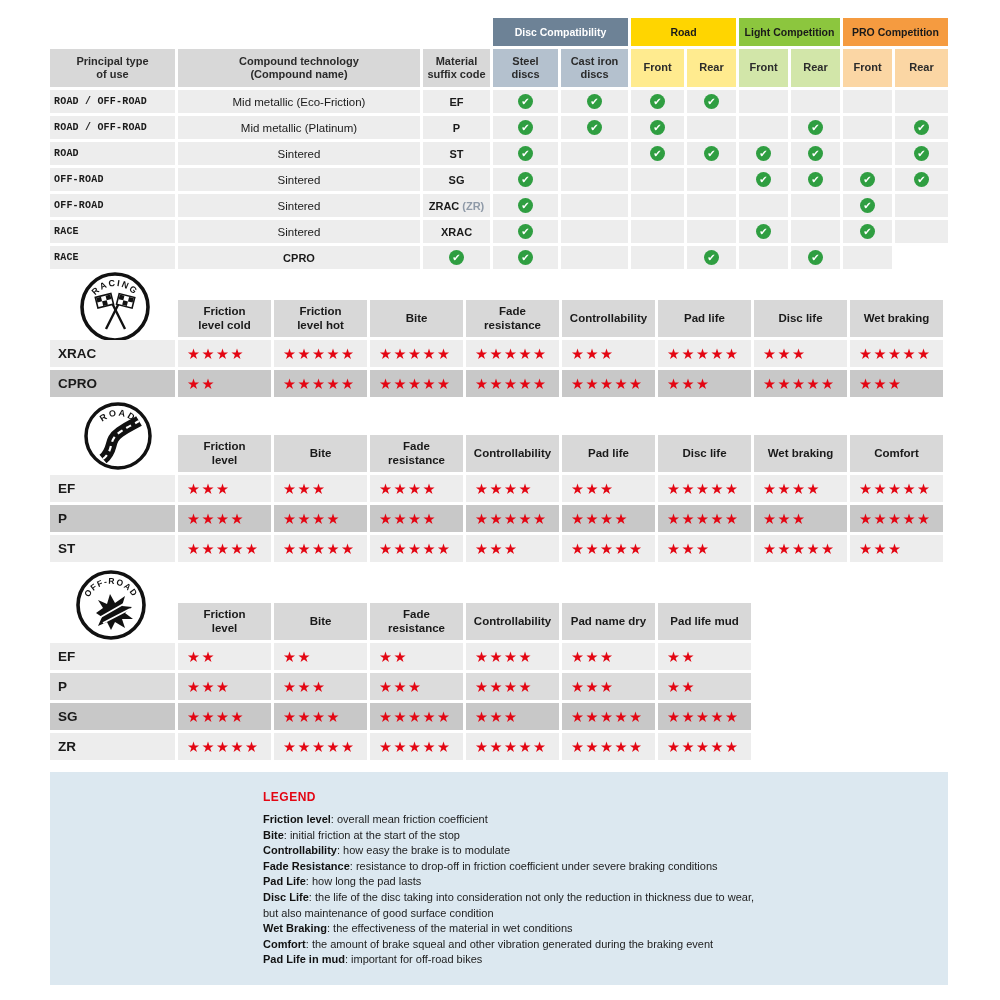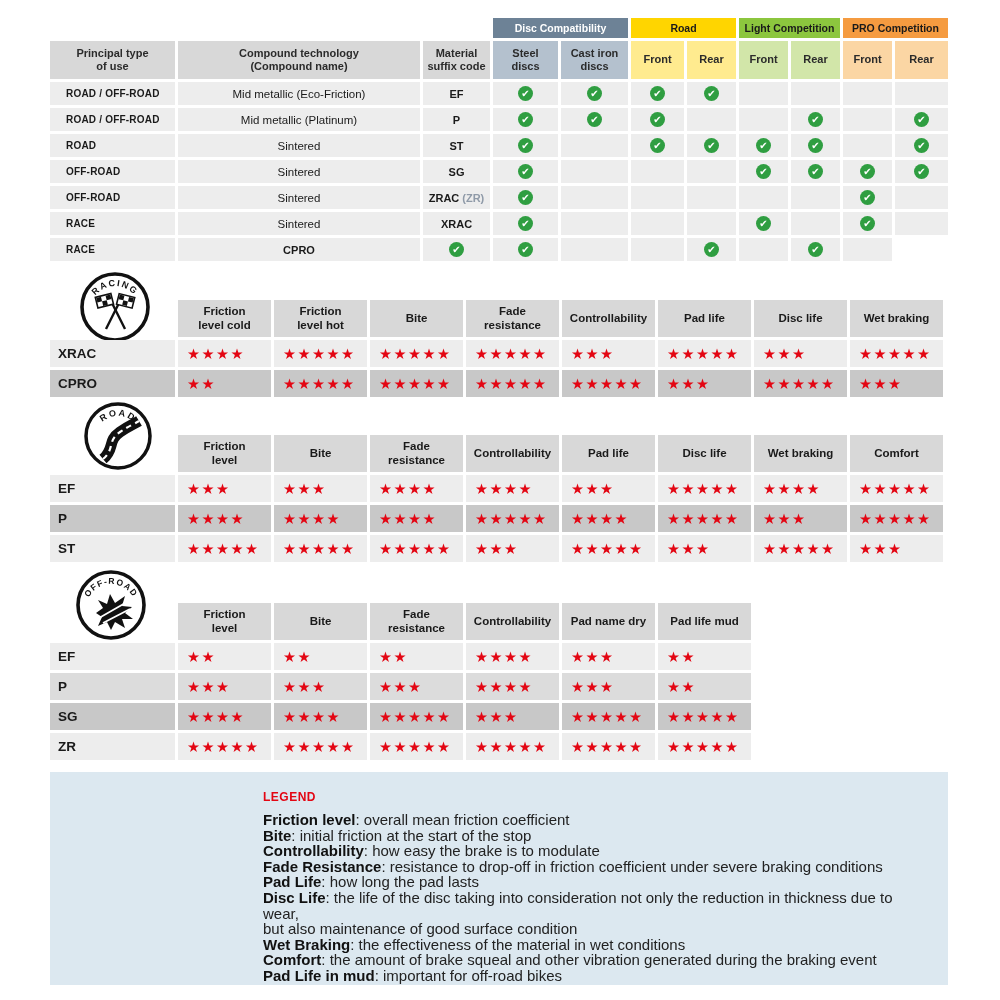--- a/index.html
+++ b/index.html
@@ -10,26 +10,26 @@
   *{box-sizing:border-box;margin:0;padding:0;}
   html,body{background:#fff;}
   body{width:1000px;height:1000px;font-family:"Liberation Sans","DejaVu Sans",sans-serif;color:#1a1a1a;}
   .page{position:relative;width:1000px;height:1000px;overflow:hidden;background:#fff;}
 
   .grid{position:absolute;left:50px;display:grid;gap:3px;}
 
   
   .compat-grid{top:18px;grid-template-columns:125px 242px 67px 65px 67px 53px 49px 49px 49px 49px 53px;}
   .group-spacer{grid-column:span 3;}
-  .group-cell{grid-column:span 2;height:20px;display:flex;align-items:center;justify-content:center;
+  .group-cell{grid-column:span 2;height:28px;display:flex;align-items:center;justify-content:center;
     font-size:10.5px;font-weight:bold;}
   .head-cell{height:38px;background:var(--header-gray);display:flex;align-items:center;justify-content:center;
     text-align:center;font-size:11px;font-weight:bold;color:#2b2b2b;line-height:1.2;white-space:pre-line;padding:0 4px;}
   .cell{height:23px;background:var(--row-light);display:flex;align-items:center;justify-content:center;font-size:11px;}
-  .cell-use{justify-content:flex-start;padding-left:16px;font-weight:bold;font-size:10px;letter-spacing:.2px;}
+  .cell-use{justify-content:flex-start;padding-left:4px;font-weight:bold;font-size:10px;letter-spacing:.2px;font-family:Liberation Mono, monospace;}
   .cell-compound{font-size:11.5px;}
   .cell-code{font-weight:bold;gap:3px;}
   .code-suffix{color:#8f9aa8;font-weight:bold;}
   .checkmark{width:15px;height:15px;border-radius:50%;background:var(--check-green);color:#fff;
     font-size:10px;font-weight:bold;display:flex;align-items:center;justify-content:center;line-height:1;}
 
   
   .star-grid{grid-template-columns:125px repeat(8,93px);}
   .star-grid.cols6{grid-template-columns:125px repeat(6,93px);}
   .sg-spacer{background:transparent;}
@@ -38,21 +38,21 @@
   .sg-label{height:27px;display:flex;align-items:center;padding-left:8px;font-weight:bold;font-size:13.5px;}
   .sg-stars{height:27px;display:flex;align-items:center;padding-left:9px;color:var(--star-red);
     font-size:14.5px;letter-spacing:1.5px;}
 
   .sec-icon{position:absolute;}
 
   
   .legend{position:absolute;left:50px;top:772px;width:898px;height:213px;background:var(--legend-bg);
     padding:18px 30px 0 213px;}
   .legend-title{color:var(--star-red);font-weight:bold;font-size:12px;letter-spacing:.5px;margin-bottom:8px;}
-  .legend-line{font-size:15px;line-height:15.6px;color:#222;}
+  .legend-line{font-size:11px;line-height:15.6px;color:#222;}
   .legend-line b{color:#111;}
 </style>
 </head>
 <body>
 
 <div class="page">
 
   <div class="grid compat-grid">
       <div class="group-spacer"></div>
       <div class="group-cell" style="background: rgb(109, 130, 150); color: rgb(255, 255, 255);">Disc Compatibility</div>

